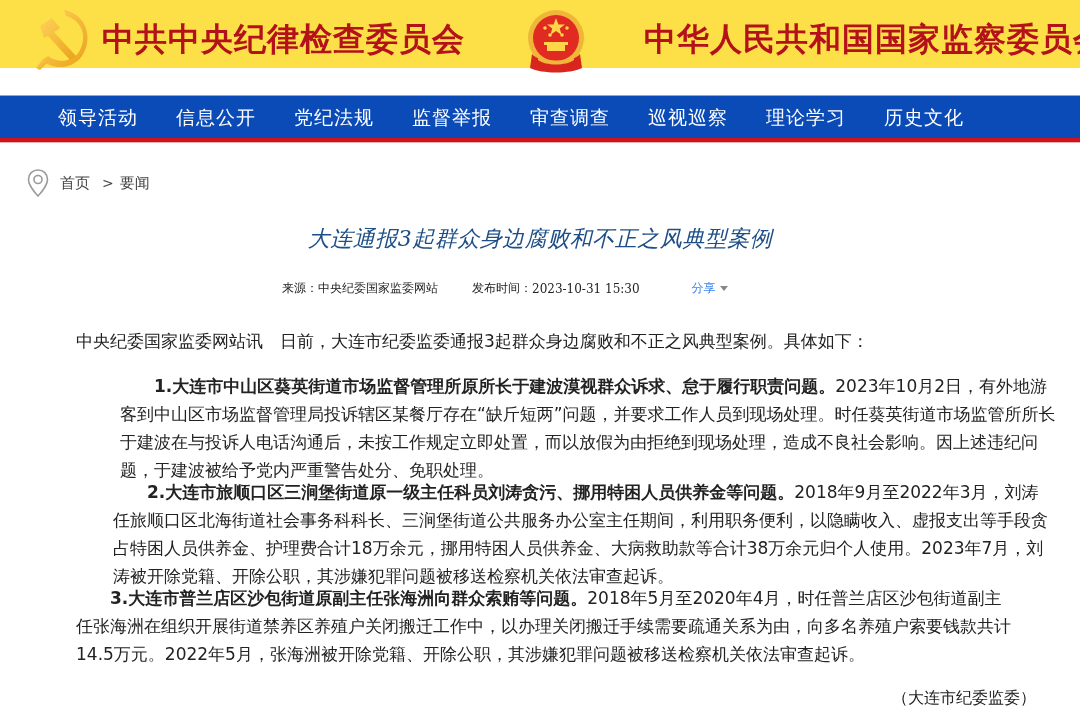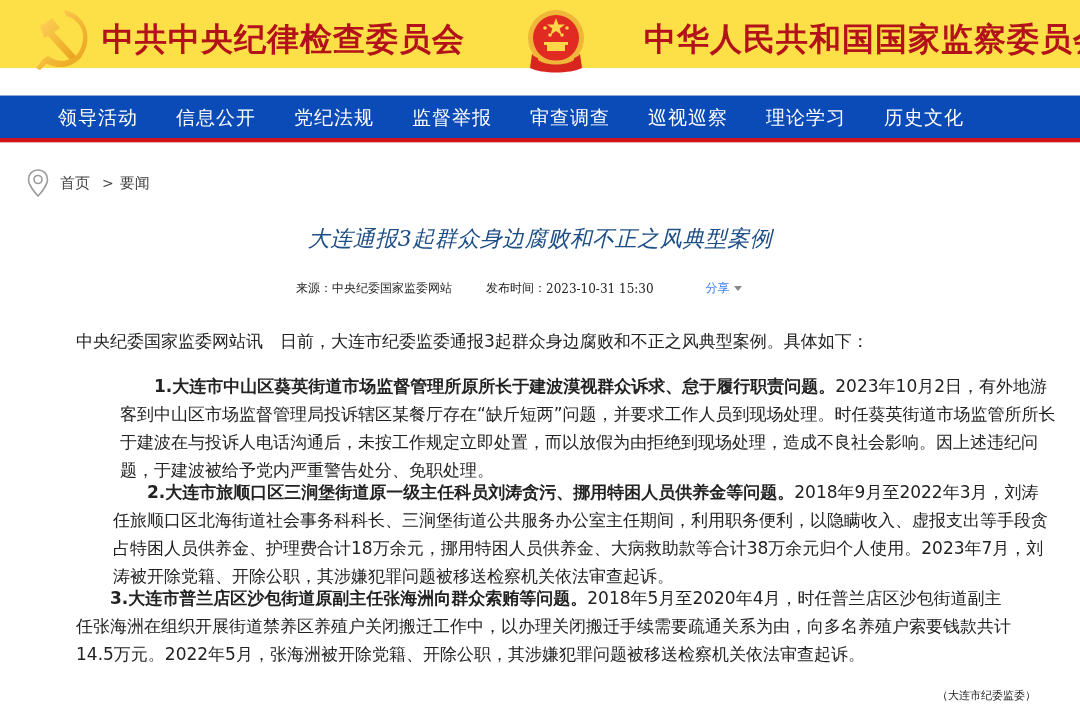--- a/index.html
+++ b/index.html
@@ -23,33 +23,33 @@
   .nav-item { font-family: "DejaVu Serif", "Liberation Serif", serif; color: #fff; font-size: 19px; letter-spacing: 1px; margin-right: 38px; white-space: nowrap; cursor: pointer; }
 
   
   .breadcrumb { position: absolute; left: 26px; top: 168px; height: 30px; display: flex; align-items: center; color: #444; font-family: "DejaVu Serif", "Liberation Serif", serif; font-size: 15px; }
   .pin { width: 24px; height: 30px; margin-right: 10px; }
   .crumb { cursor: pointer; }
   .crumb-sep { margin: 0 6px 0 12px; color: #444; font-family: "DejaVu Sans", sans-serif; font-size: 14px; }
 
   
   .article-title { position: absolute; left: 0; width: 1080px; top: 224px; text-align: center; font-family: "DejaVu Serif", "Liberation Serif", serif; color: #1d4e86; font-size: 22px; letter-spacing: 0.5px; font-style: italic; }
-  .meta { position: absolute; top: 280px; left: 296px; display: flex; align-items: center; font-family: "DejaVu Serif", "Liberation Serif", serif; font-size: 12px; color: #222; white-space: nowrap; }
+  .meta { position: absolute; top: 280px; left: 282px; display: flex; align-items: center; font-family: "DejaVu Serif", "Liberation Serif", serif; font-size: 12px; color: #222; white-space: nowrap; }
   .meta .time-label { margin-left: 34px; }
   .meta .share { margin-left: 52px; color: #3b82f6; cursor: pointer; display: flex; align-items: center; }
   .caret { width: 0; height: 0; border-left: 4px solid transparent; border-right: 4px solid transparent; border-top: 5px solid #888; margin-left: 4px; }
 
   .body-text { position: absolute; left: 76px; width: 936px; font-size: 17px; line-height: 28px; color: #222; }
   .intro { top: 327px; }
   .para { text-indent: 0; }
   .p1 { top: 372px; margin-left: 44px; }
   .p2 { top: 478px; }
   .p3 { top: 584px; }
   .para b { font-weight: bold; }
-  .signoff { position: absolute; top: 688px; right: 44px; font-size: 11px; color: #222; }
+  .signoff { position: absolute; top: 688px; right: 44px; font-size: 16px; color: #222; }
 </style>
 </head>
 <body>
 
 <div class="banner">
   <div class="logo-group ccdi">
     <svg class="emblem" viewBox="0 0 72 72">
       <defs>
         <linearGradient id="gold" x1="0" y1="0" x2="1" y2="1">
           <stop offset="0" stop-color="#ffd25a"></stop>

